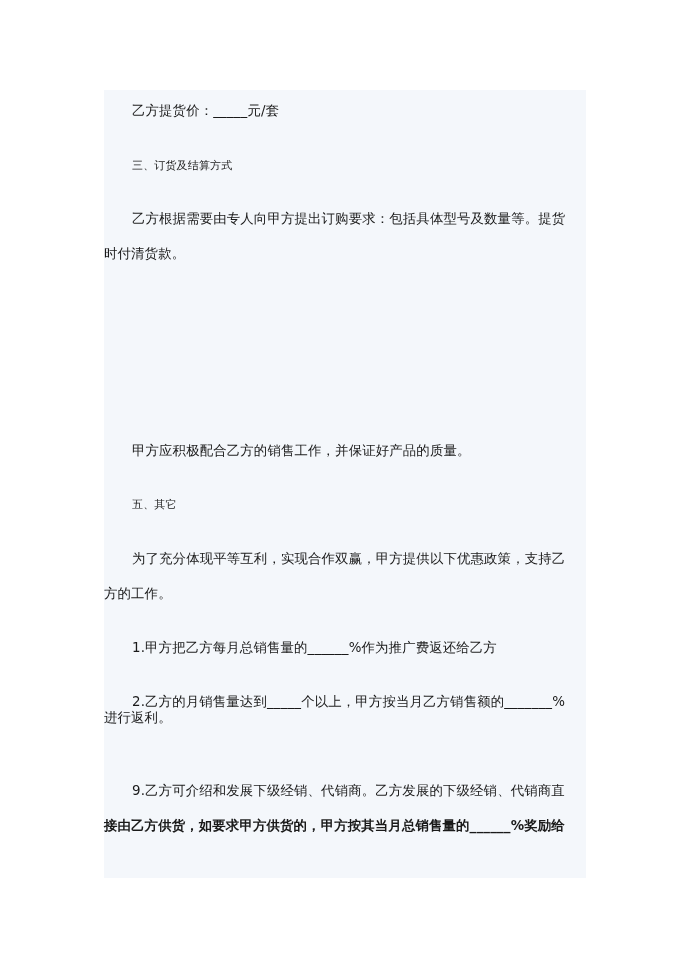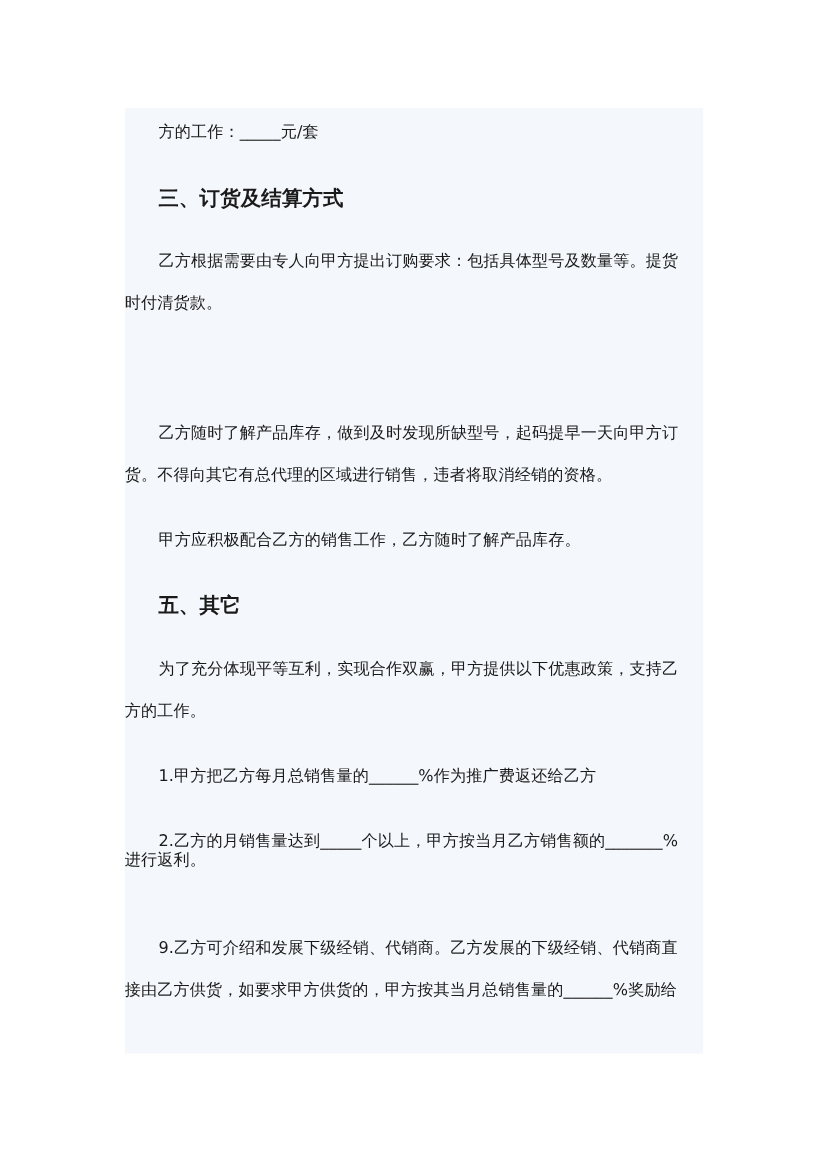--- a/index.html
+++ b/index.html
@@ -27,46 +27,44 @@
       position: absolute;
       left: 0;
       width: 482px;
       font-size: 13.4px;
       line-height: 20px;
       white-space: nowrap;
       letter-spacing: 0.15px;
     }
     .indent { padding-left: 28px; }
     .heading {
-      font-weight: bold;
-      font-size: 17px;
+      font-weight: normal;
+      font-size: 11px;
     }
   </style>
 </head>
 <body>
 
 <div class="panel">
-  <div class="line indent" style="top:11px;">方的工作：_____元/套</div>
+  <div class="line indent" style="top:11px;">乙方提货价：_____元/套</div>
 
   <div class="line indent heading" style="top:66px;">三、订货及结算方式</div>
 
   <div class="line indent" style="top:119px;">乙方根据需要由专人向甲方提出订购要求：包括具体型号及数量等。提货</div>
   <div class="line" style="top:154px;">时付清货款。</div>
 
 
-  <div class="line indent" style="top:262px;">乙方随时了解产品库存，做到及时发现所缺型号，起码提早一天向甲方订</div>
-  <div class="line" style="top:297px;">货。不得向其它有总代理的区域进行销售，违者将取消经销的资格。</div>
 
-  <div class="line indent" style="top:351px;">甲方应积极配合乙方的销售工作，乙方随时了解产品库存。</div>
+  <div class="line indent" style="top:351px;">甲方应积极配合乙方的销售工作，并保证好产品的质量。</div>
 
   <div class="line indent" style="top:459px;">为了充分体现平等互利，实现合作双赢，甲方提供以下优惠政策，支持乙</div>
 
   <div class="line indent heading" style="top:405px;">五、其它</div>
   <div class="line" style="top:494px;">方的工作。</div>
 
   <div class="line indent" style="top:548px;">1.甲方把乙方每月总销售量的______%作为推广费返还给乙方</div>
 
   <div class="line indent" style="top:602px;">2.乙方的月销售量达到_____个以上，甲方按当月乙方销售额的_______%</div>
   <div class="line" style="top:618px;">进行返利。</div>
 
   <div class="line indent" style="top:691px;">9.乙方可介绍和发展下级经销、代销商。乙方发展的下级经销、代销商直</div>
-  <div class="line" style="top:726px;">接由乙方供货，如要求甲方供货的，甲方按其当月总销售量的______%奖励给</div>
+  <div class="line" style="top:726px;font-weight:bold;">接由乙方供货，如要求甲方供货的，甲方按其当月总销售量的______%奖励给</div>
 </div>
 
 </body></html>

